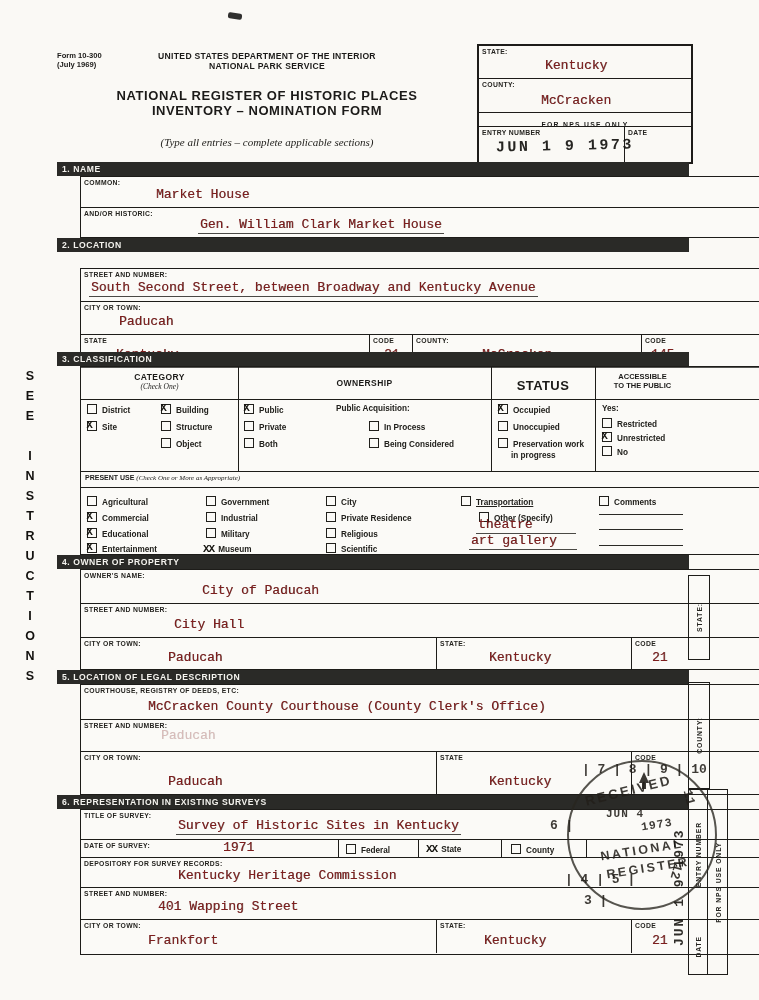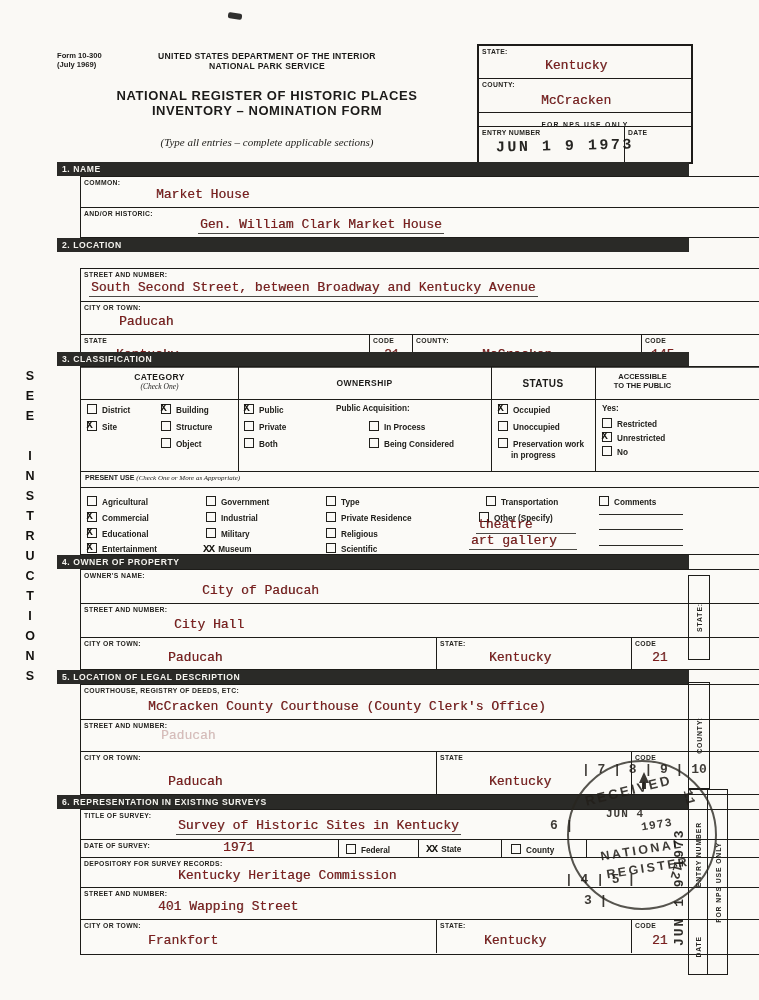--- a/index.html
+++ b/index.html
@@ -129,21 +129,21 @@
     <div class="vline" style="left:514px;top:0;height:104px;"></div>
     <div class="hline" style="top:32px;"></div>
     <div class="hline" style="top:104px;"></div>
     <div class="hline" style="top:120px;"></div>
 
     <div class="abs" style="left:0;top:5px;width:157px;text-align:center;">
       <div style="font-size:8.5px;font-weight:700;letter-spacing:.4px;">CATEGORY</div>
       <div class="note-italic" style="font-size:7.5px;">(Check One)</div>
     </div>
     <div class="abs" style="left:157px;top:11px;width:253px;text-align:center;font-size:8.5px;font-weight:700;letter-spacing:.4px;">OWNERSHIP</div>
-    <div class="abs" style="left:410px;top:11px;width:104px;text-align:center;font-size:10px;font-weight:700;letter-spacing:.4px;">STATUS</div>
+    <div class="abs" style="left:410px;top:11px;width:104px;text-align:center;font-size:13px;font-weight:700;letter-spacing:.4px;">STATUS</div>
     <div class="abs" style="left:514px;top:5px;width:95px;text-align:center;font-size:7.5px;font-weight:700;">
       <div>ACCESSIBLE</div>
       <div>TO THE PUBLIC</div>
     </div>
 
     <div class="cbrow" style="left:6px;top:37px;"><span class="cb"><span class="mk"></span></span><span>District</span></div>
     <div class="cbrow" style="left:6px;top:54px;"><span class="cb"><span class="mk">X</span></span><span>Site</span></div>
     <div class="cbrow" style="left:80px;top:37px;"><span class="cb"><span class="mk">X</span></span><span>Building</span></div>
     <div class="cbrow" style="left:80px;top:54px;text-align:right;"><span class="cb"><span class="mk"></span></span><span>Structure</span></div>
     <div class="cbrow" style="left:80px;top:71px;"><span class="cb"><span class="mk"></span></span><span>Object</span></div>
@@ -173,26 +173,26 @@
     <div class="cbrow" style="left:6px;top:129px;"><span class="cb"><span class="mk"></span></span><span>Agricultural</span></div>
     <div class="cbrow" style="left:6px;top:145px;"><span class="cb"><span class="mk">X</span></span><span>Commercial</span></div>
     <div class="cbrow" style="left:6px;top:161px;"><span class="cb"><span class="mk">X</span></span><span>Educational</span></div>
     <div class="cbrow" style="left:6px;top:176px;"><span class="cb"><span class="mk">X</span></span><span>Entertainment</span></div>
 
     <div class="cbrow" style="left:125px;top:129px;"><span class="cb"><span class="mk"></span></span><span>Government</span></div>
     <div class="cbrow" style="left:125px;top:145px;"><span class="cb"><span class="mk"></span></span><span>Industrial</span></div>
     <div class="cbrow" style="left:125px;top:161px;"><span class="cb"><span class="mk"></span></span><span>Military</span></div>
     <div class="cbrow" style="left:122px;top:176px;"><span class="mk-typed">XX</span><span>Museum</span></div>
 
-    <div class="cbrow" style="left:245px;top:129px;"><span class="cb"><span class="mk"></span></span><span>Type</span></div>
+    <div class="cbrow" style="left:245px;top:129px;"><span class="cb"><span class="mk"></span></span><span>City</span></div>
     <div class="cbrow" style="left:245px;top:145px;"><span class="cb"><span class="mk"></span></span><span>Private Residence</span></div>
     <div class="cbrow" style="left:245px;top:161px;"><span class="cb"><span class="mk"></span></span><span>Religious</span></div>
     <div class="cbrow" style="left:245px;top:176px;"><span class="cb"><span class="mk"></span></span><span>Scientific</span></div>
 
-    <div class="cbrow" style="left:405px;top:129px;"><span class="cb"><span class="mk"></span></span><span>Transportation</span></div>
+    <div class="cbrow" style="left:380px;top:129px;text-decoration:underline;"><span class="cb"><span class="mk"></span></span><span>Transportation</span></div>
     <div class="cbrow" style="left:398px;top:145px;"><span class="cb"><span class="mk"></span></span><span>Other (Specify)</span></div>
     <span class="typed ul" style="left:395px;top:150px;min-width:96px;display:inline-block;">theatre</span>
     <span class="typed ul" style="left:388px;top:166px;min-width:104px;display:inline-block;">art gallery</span>
 
     <div class="cbrow" style="left:518px;top:129px;"><span class="cb"><span class="mk"></span></span><span>Comments</span></div>
     <div class="comment-line" style="left:518px;top:147px;width:84px;"></div>
     <div class="comment-line" style="left:518px;top:162px;width:84px;"></div>
     <div class="comment-line" style="left:518px;top:178px;width:84px;"></div>
   </div>
 

